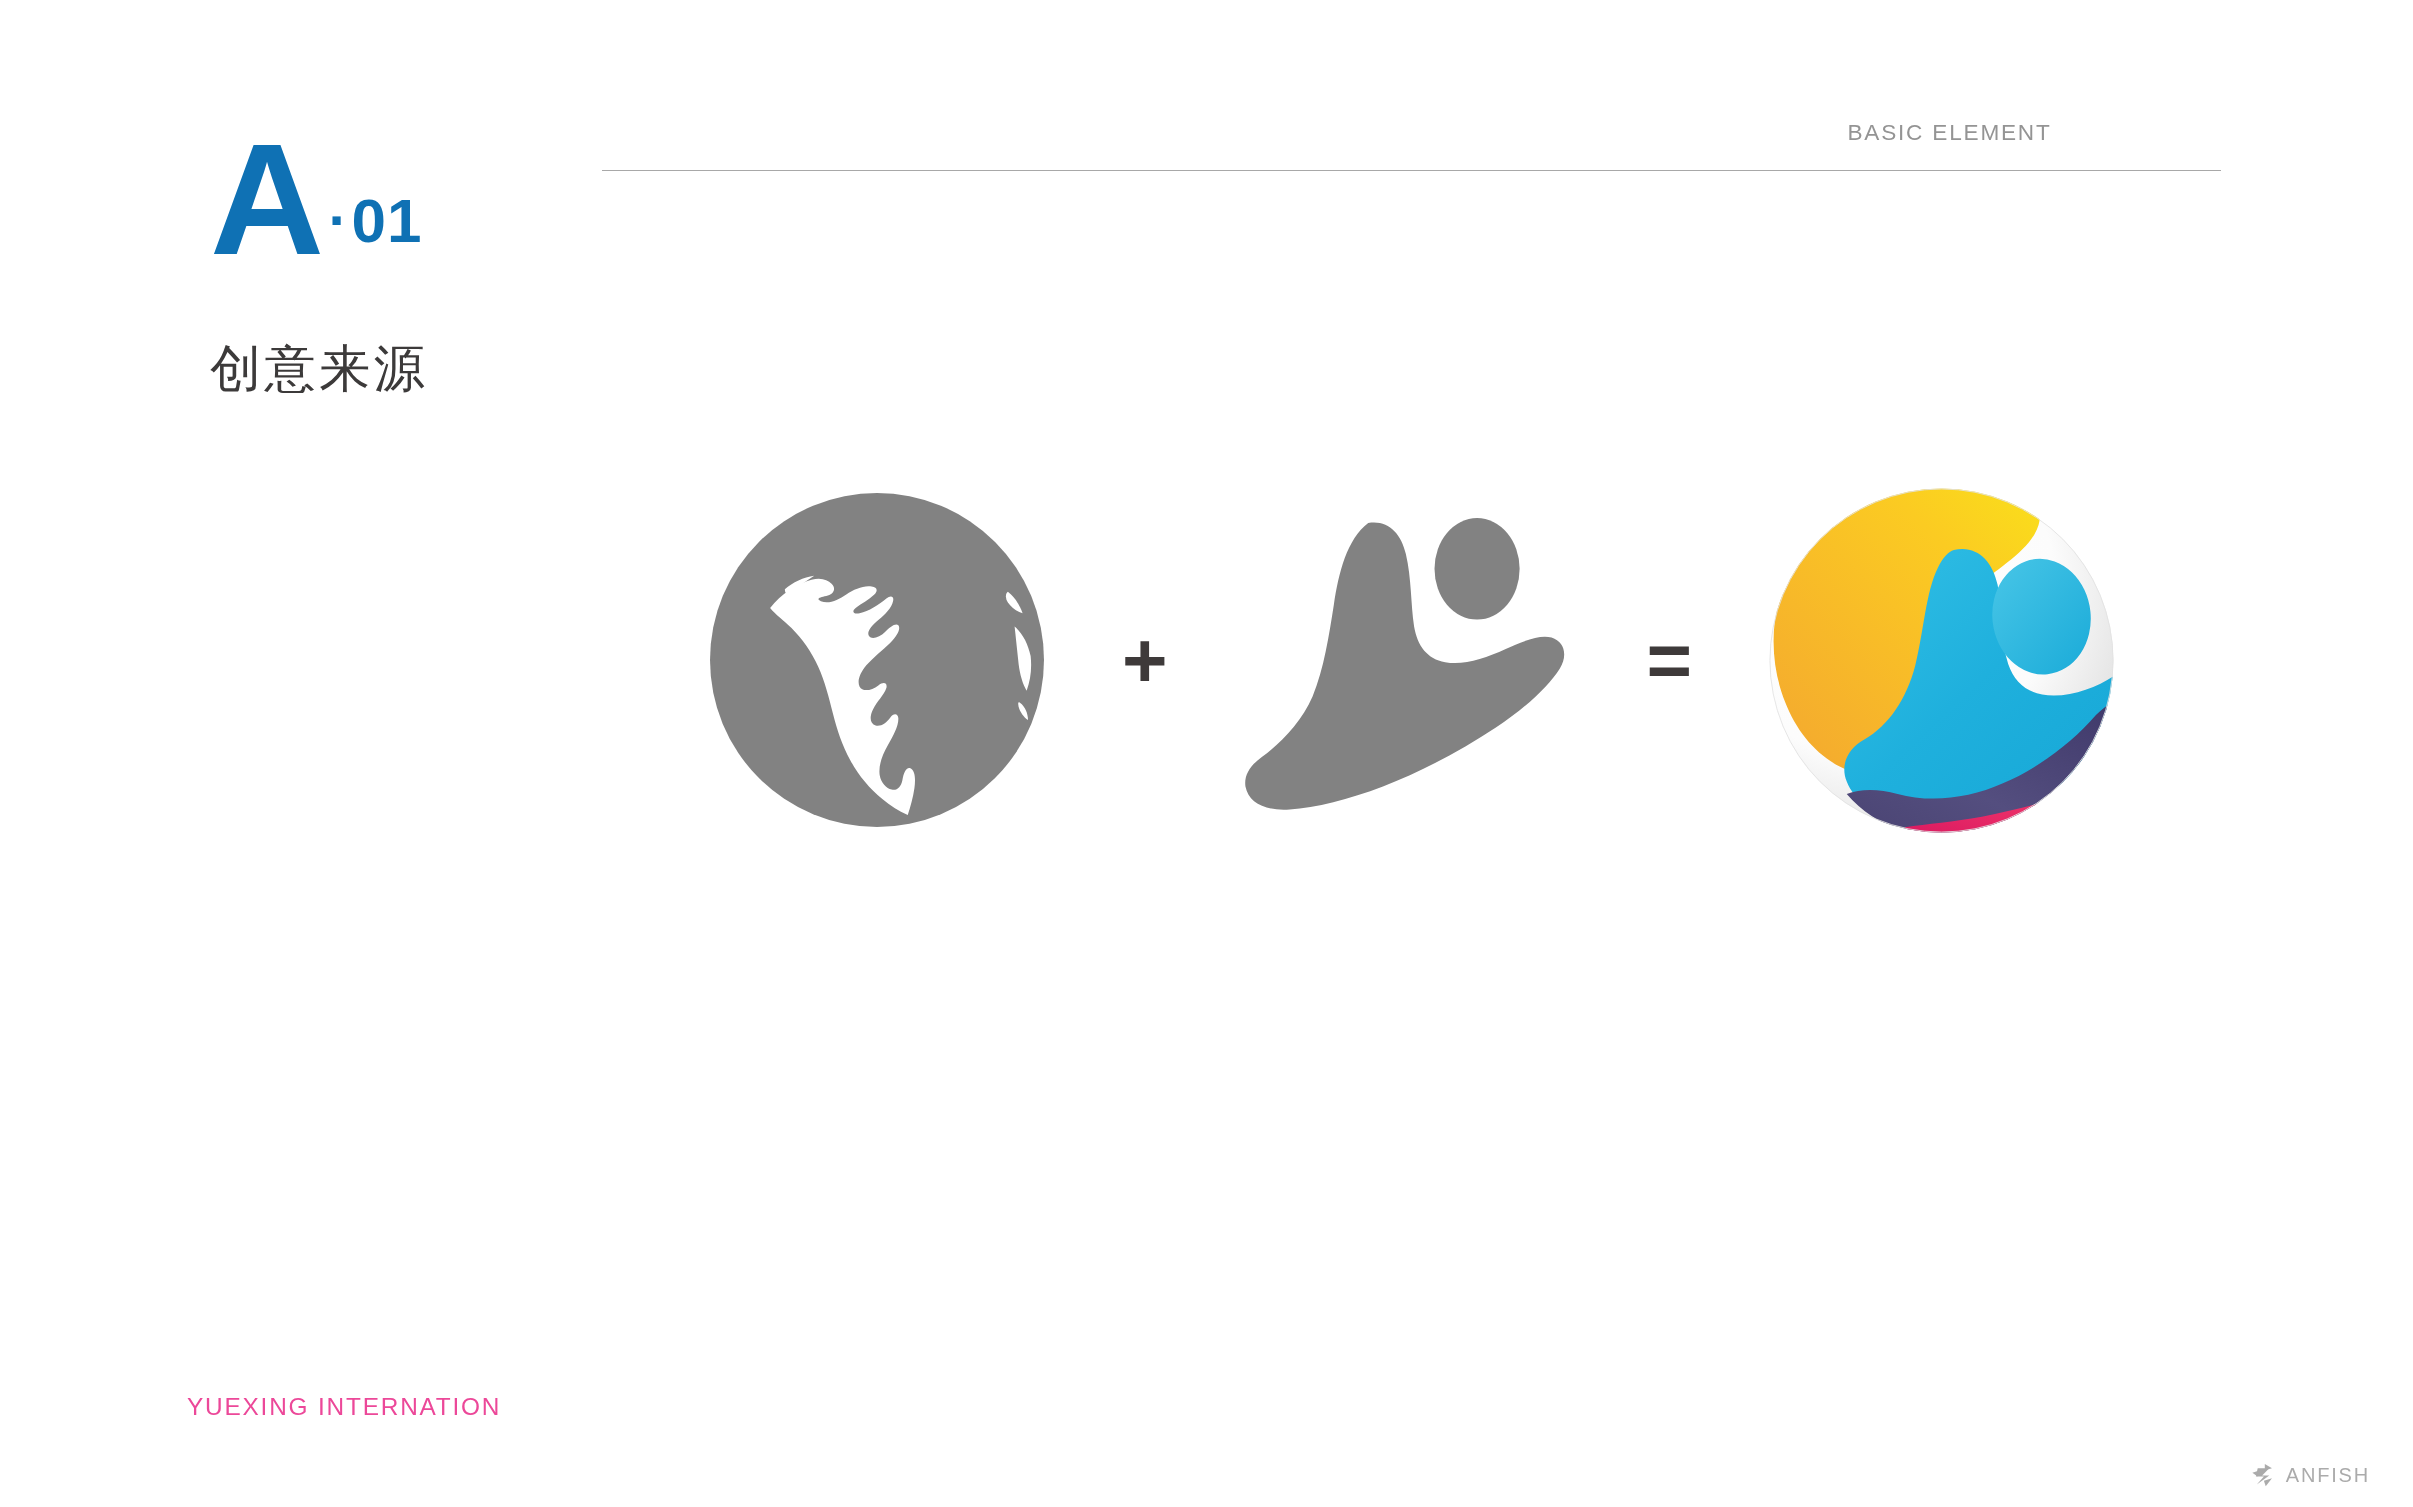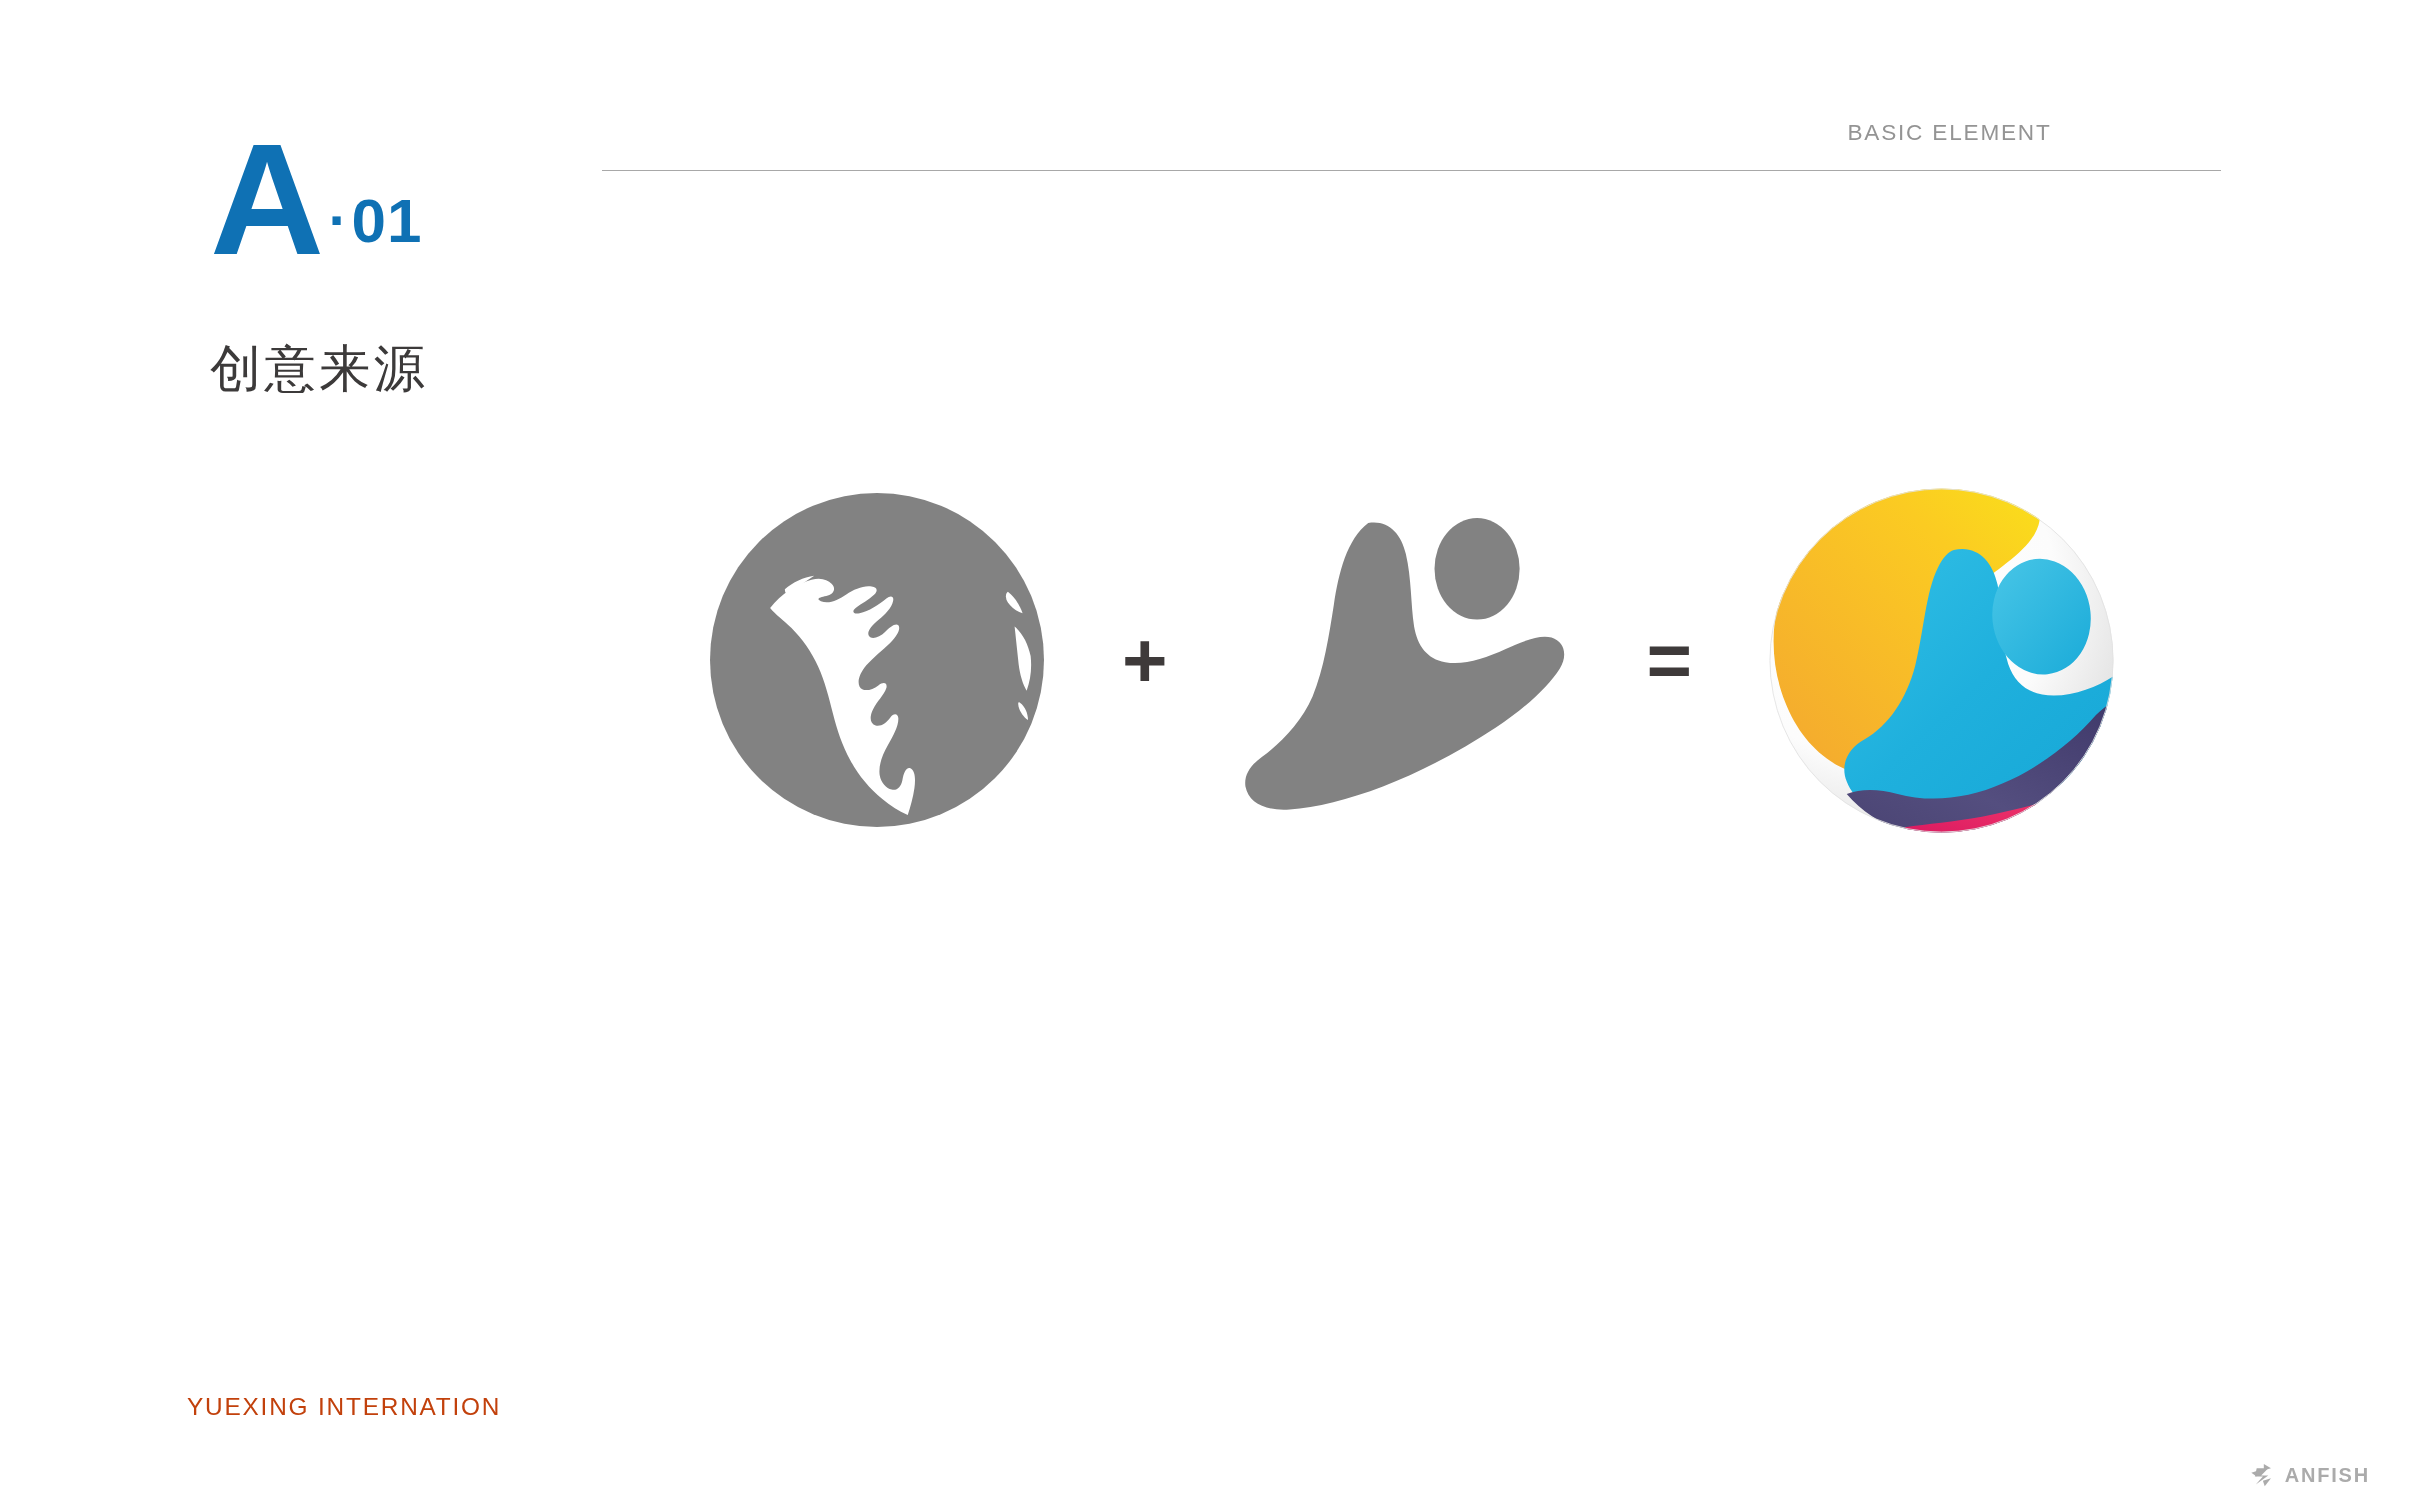--- a/index.html
+++ b/index.html
@@ -129,35 +129,35 @@
     letter-spacing:0.9px;
     font-weight:400;
   }
 
   
   .footer-brand {
     position:absolute;
     left:187px; top:1393px;
     font-size:24.4px;
     letter-spacing:1.8px;
-    color:#c2410c;
+    color:#ec4899;
     white-space:nowrap;
     font-weight:400;
   }
   .watermark {
     position:absolute;
     right:43px; bottom:20px;
     display:flex;
     align-items:center;
     gap:2.7px;
     opacity:0.75;
   }
   .watermark-text {
     font-size:20px;
-    font-weight:700;
+    font-weight:400;
     letter-spacing:1.8px;
     color:#8f8f8f;
   }
 </style>
 </head>
 <body>
 
 <div id="slide">
 
   <div class="header-rule"></div>

